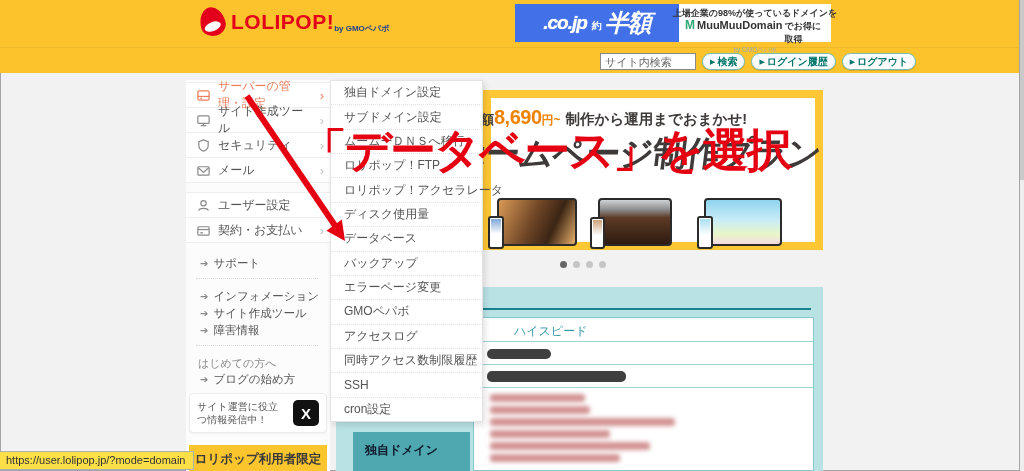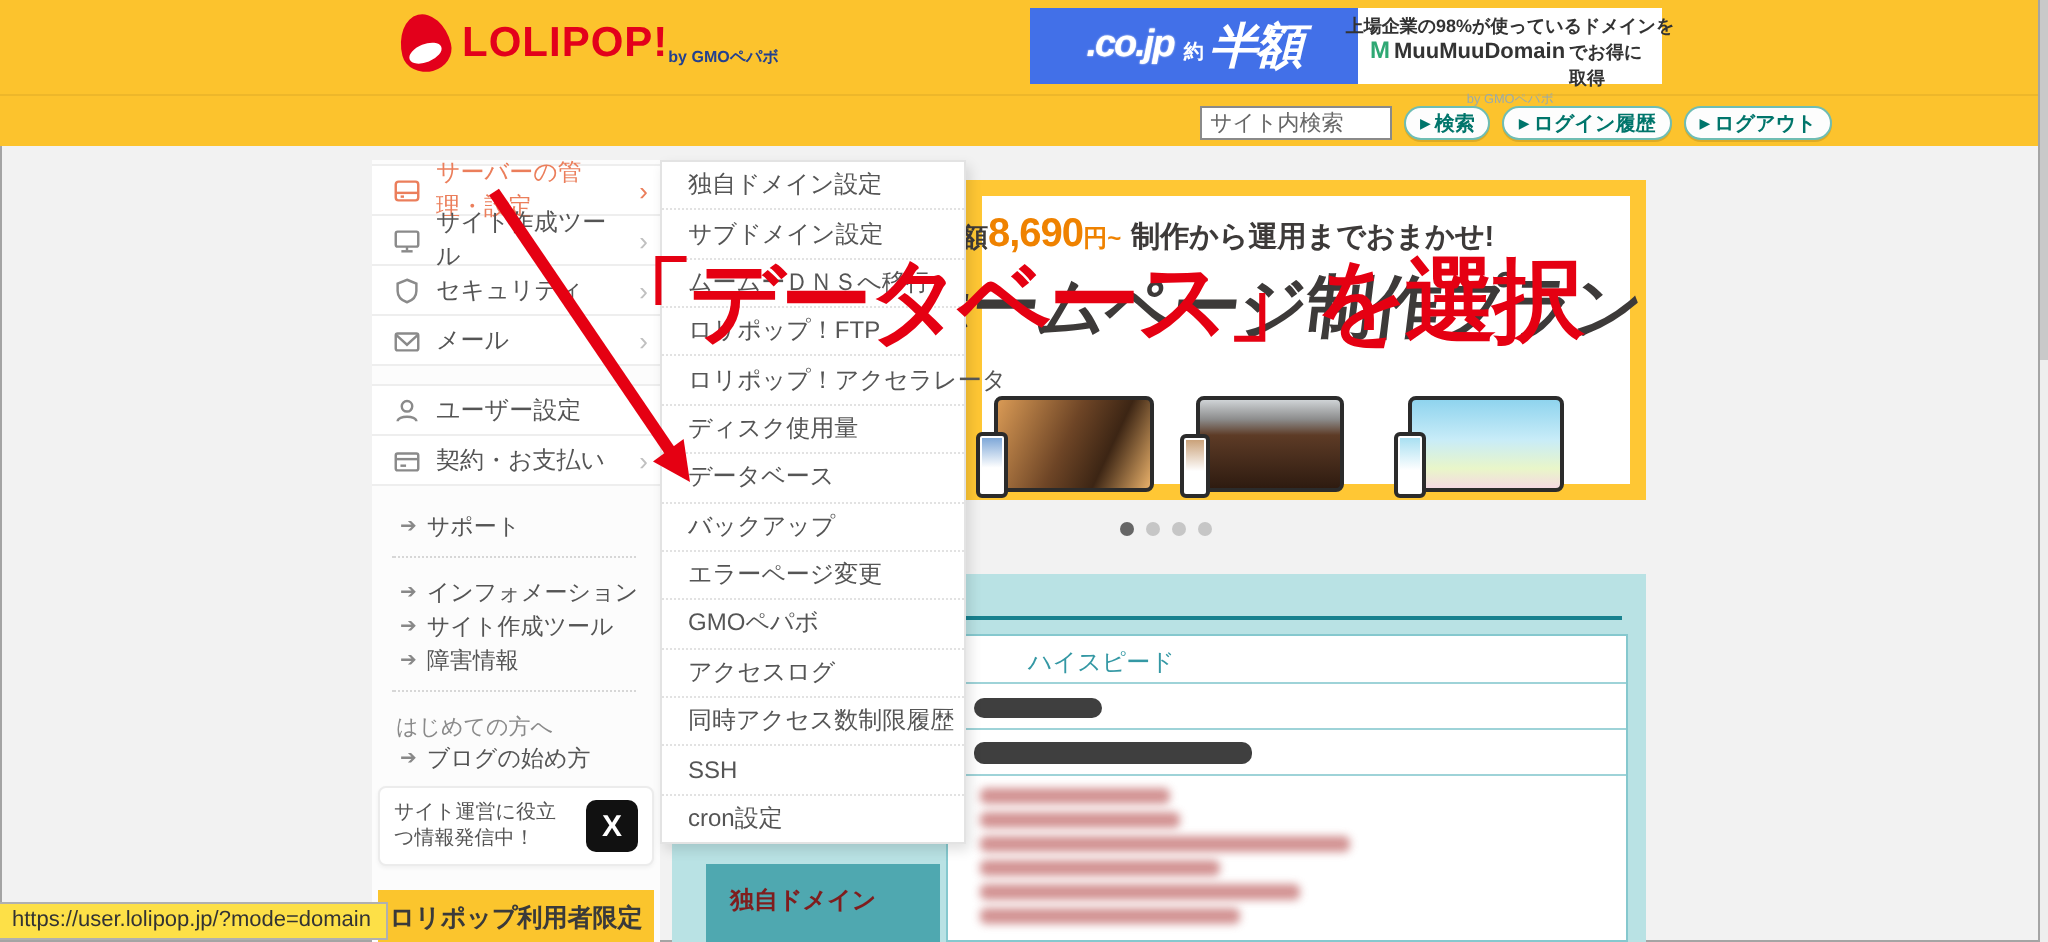--- a/index.html
+++ b/index.html
@@ -79,21 +79,21 @@
   .dot.active { background:#666; }
 
   
   .panel { position:absolute; left:336px; top:287px; width:487px; height:184px; background:#B9E2E4; z-index:1; }
   .panel-line { position:absolute; left:12px; top:21px; width:463px; height:2px; background:#17818E; }
   .val-col { position:absolute; left:137px; top:30px; width:341px; height:154px; background:#fff; border:1px solid #85C8CE; }
   .row-sep { position:absolute; left:0; width:339px; height:0; border-top:1px solid #9ed3d8; }
   .plan-link { position:absolute; left:16px; top:5px; font-size:12px; color:#3498A4; cursor:pointer;margin-left:24px; }
   .redact { position:absolute; background:#3f3f3f; border-radius:5px; }
   .blurline { position:absolute; left:16px; height:8px; border-radius:3px; background:#c06565; filter:blur(2px); opacity:.7; }
-  .label-active { position:absolute; left:17px; top:145px; width:117px; height:39px; background:#4FA8B0; color:#7f1d1d; font-size:12px; font-weight:bold; display:flex; align-items:flex-start; padding:10px 0 0 12px; cursor:pointer; }
+  .label-active { position:absolute; left:17px; top:145px; width:117px; height:39px; background:#4FA8B0; color:#0f172a; font-size:12px; font-weight:bold; display:flex; align-items:flex-start; padding:10px 0 0 12px; cursor:pointer; }
 
   
   .dropdown { position:absolute; left:330px; top:80px; width:153px; height:342px; background:#fff; border:1px solid #e3e3e3; box-shadow:2px 3px 6px rgba(0,0,0,.12); z-index:5; display:flex; flex-direction:column; }
   .dd-item { flex:1; display:flex; align-items:center; padding-left:13px; font-size:12px; color:#555; cursor:pointer; white-space:nowrap; }
   .dd-item + .dd-item { border-top:1px dotted #e2e2e2; }
 
   
   .anno-svg { position:absolute; left:0; top:0; width:1024px; height:471px; z-index:10; pointer-events:none; }
   .anno-text { position:absolute; left:301px; top:125px; z-index:10; font-size:46px; font-weight:bold; color:#E50012; white-space:nowrap; letter-spacing:-2px; pointer-events:none; line-height:1.1; }
 

